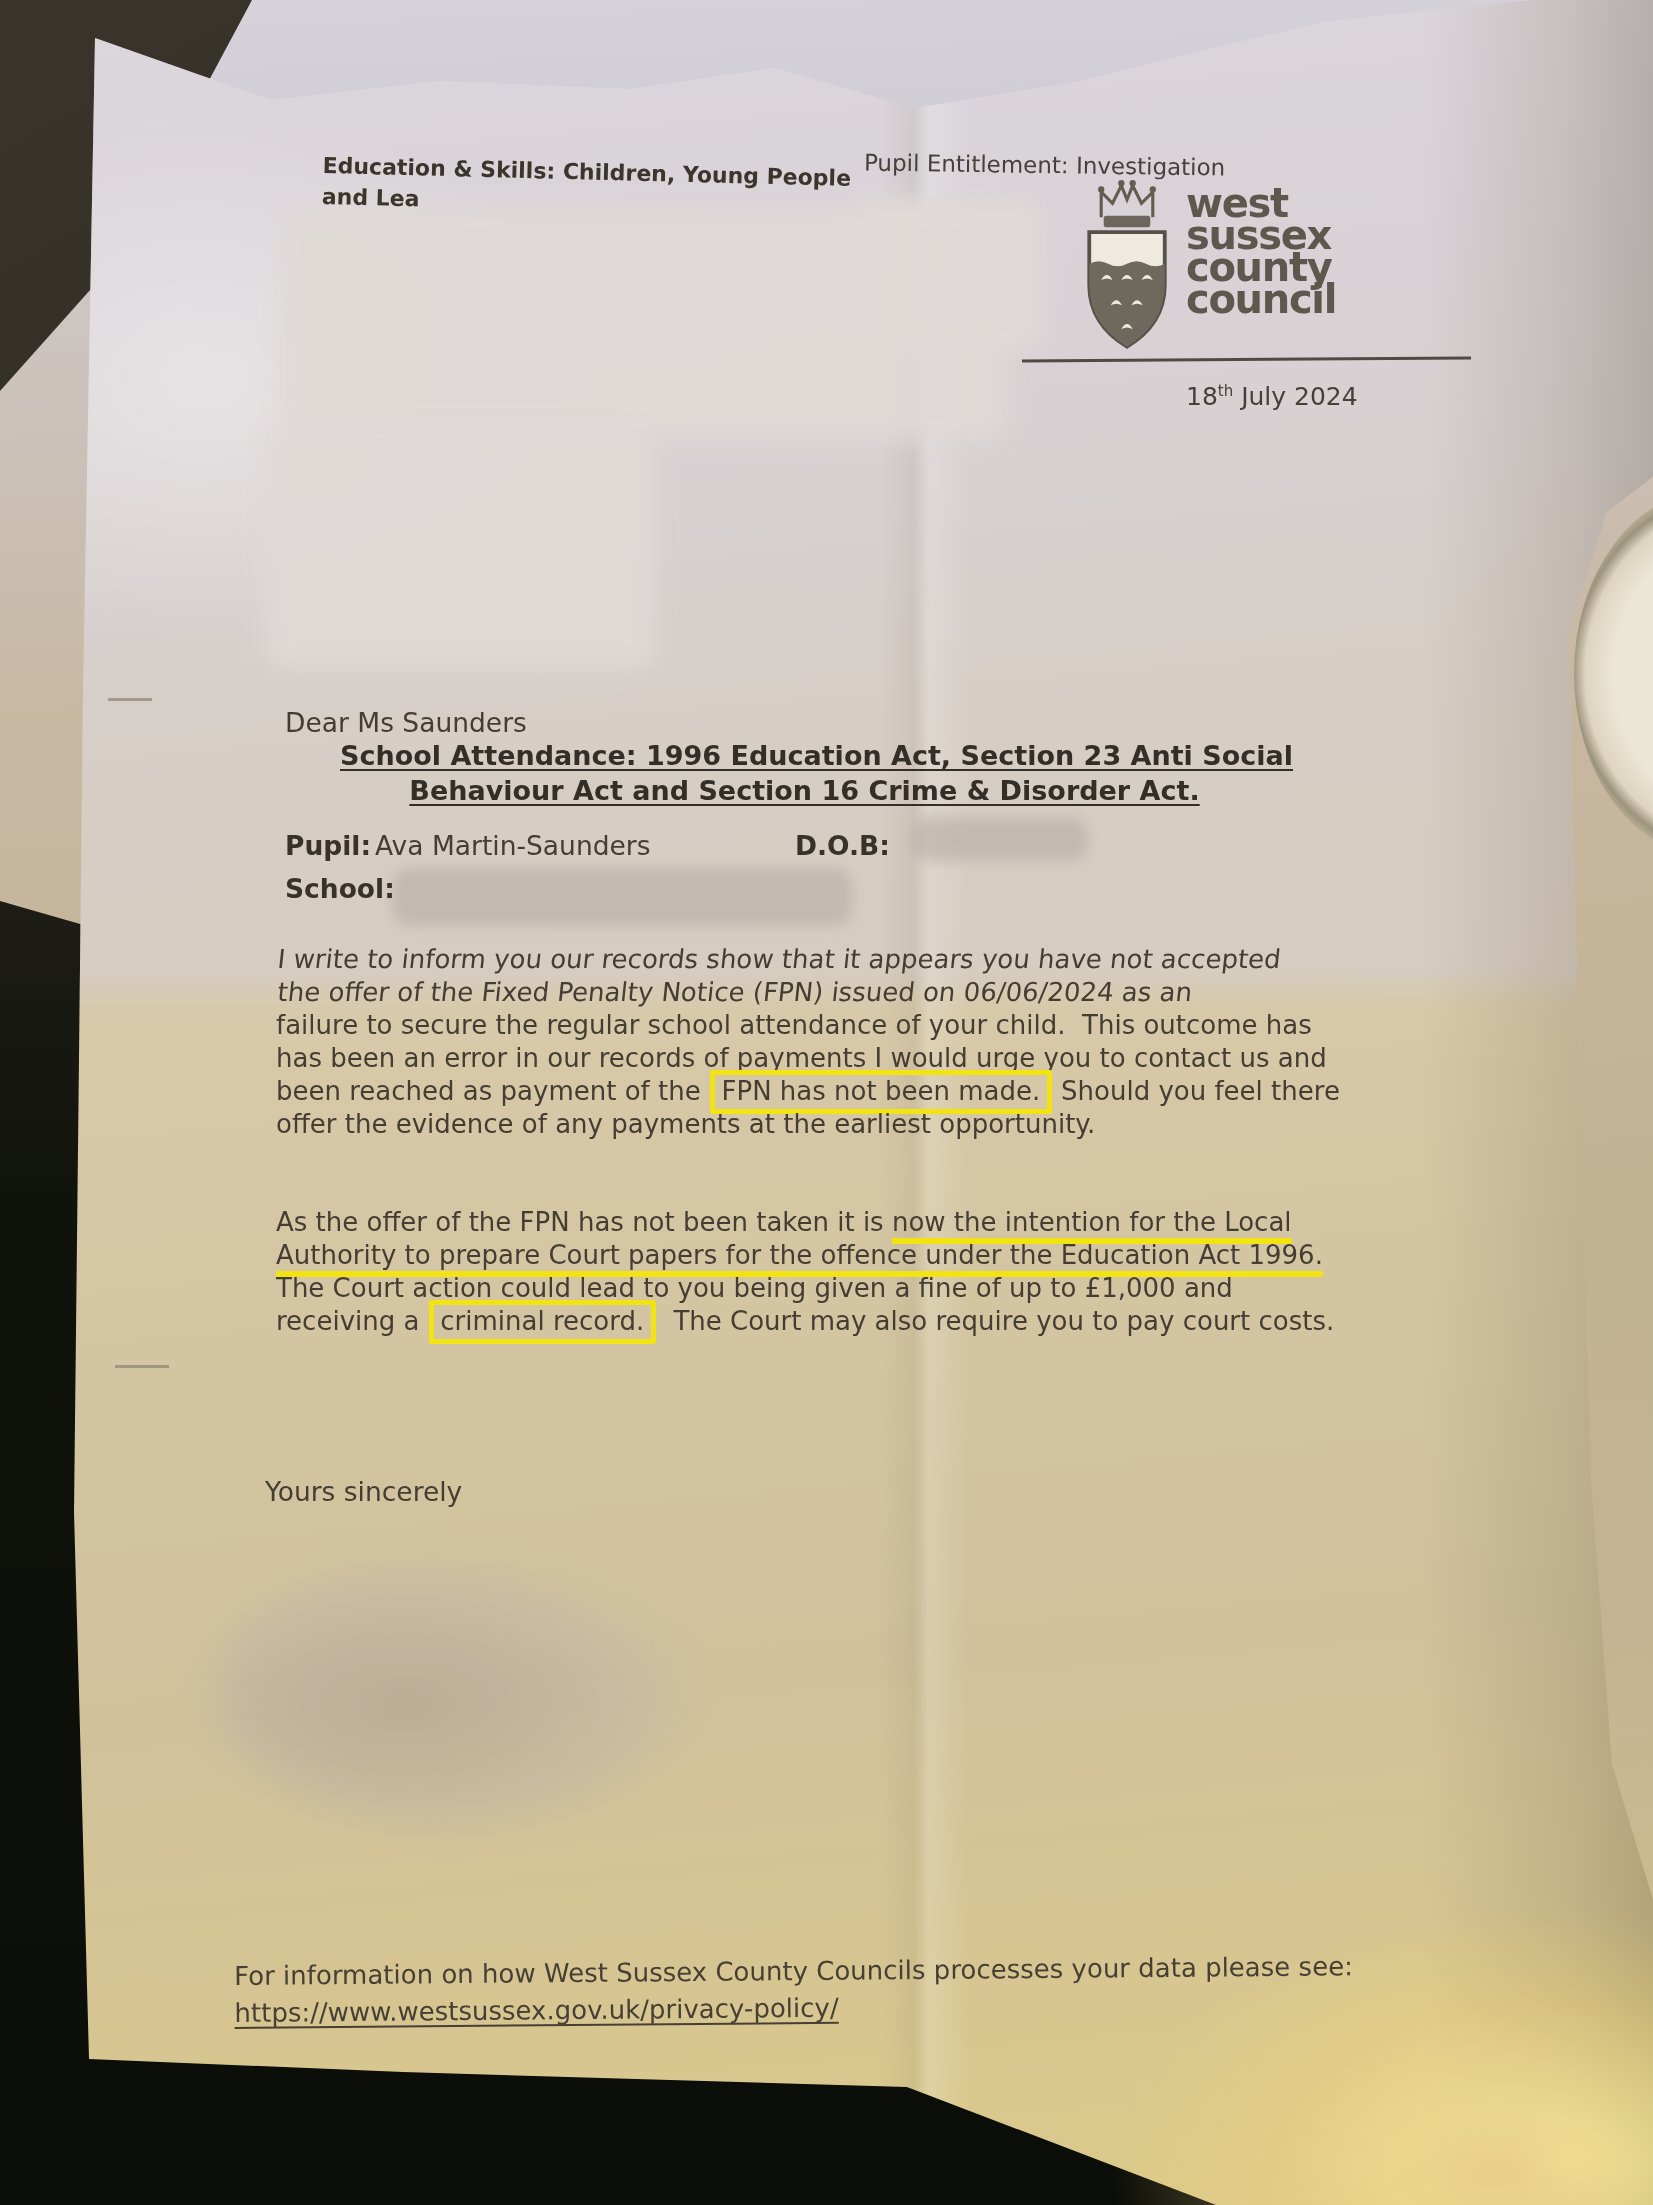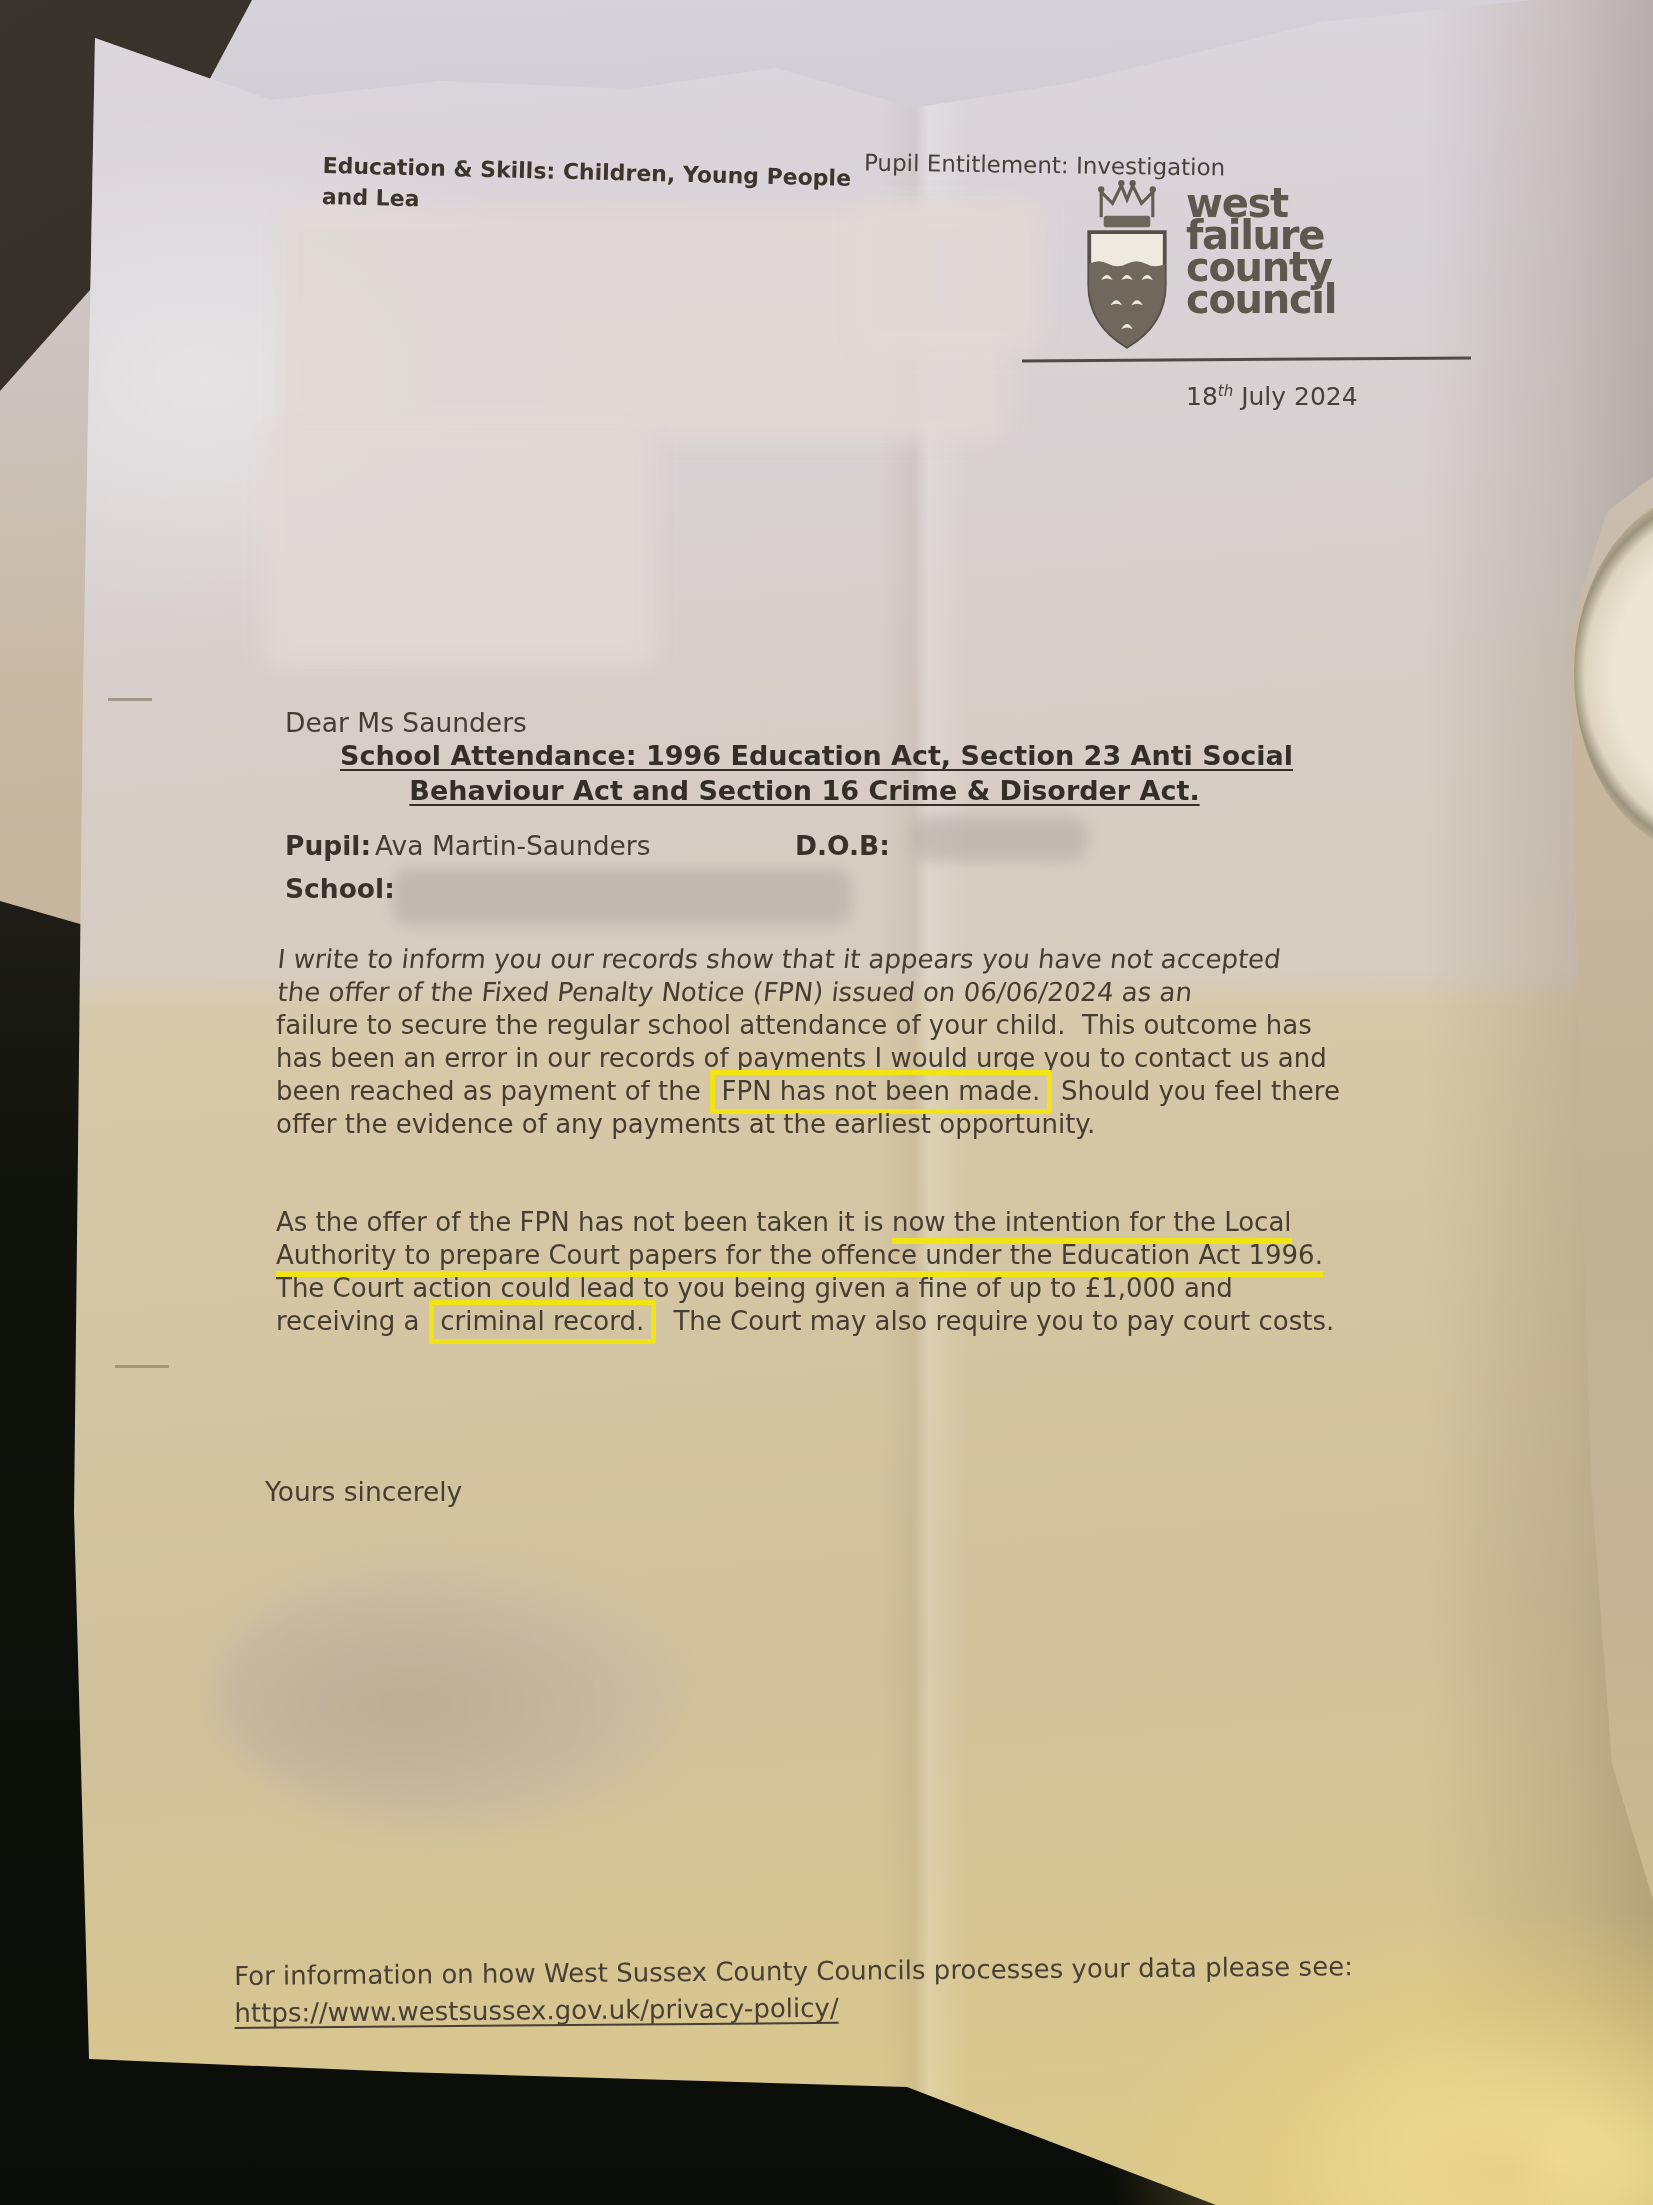--- a/index.html
+++ b/index.html
@@ -58,21 +58,21 @@
   .b{font-weight:bold;color:#38322a;}
   .line{white-space:pre;}
   .dept{left:323px;top:150px;font-size:22px;font-weight:bold;line-height:31px;
         color:#3b352c;transform:rotate(1.4deg);transform-origin:left top;}
   .unit{left:864px;top:152px;font-size:23px;color:#45403a;transform:rotate(.8deg);}
   .logo-words{left:1186px;top:187px;font-size:40px;font-weight:bold;line-height:32px;
         color:#5d584d;letter-spacing:-1.3px;}
   .rule{position:absolute;left:1022px;top:358px;width:449px;height:2.5px;z-index:7;
         background:#4e4a44;transform:rotate(-.4deg);}
   .date{left:1186px;top:382px;font-size:25px;color:#45403a;}
-  .date sup{font-size:15px;font-style:italic;}
+  .date sup{font-size:15px;}
   .salutation{left:285px;top:707px;font-size:26.5px;text-align:center;}
   .subject{left:340px;top:738px;width:929px;text-align:center;font-size:27px;
         font-weight:bold;line-height:35px;color:#332e27;}
   .subject .line{text-decoration:underline;text-decoration-thickness:1.9px;text-underline-offset:4.4px;}
   .meta{font-size:26.5px;}
   .body-para{left:276px;width:1197px;font-size:26px;line-height:33px;}
   .p1 .line:nth-child(-n+2){transform:skewX(-6deg);transform-origin:left bottom;}
   :root{--yl:#f1e412;}
   .hl-box{border:5px solid var(--yl);border-radius:1.9px;padding:0.6px 6.3px 3.2px;margin:0 1.3px;}
   .hl-underline{border-bottom:6.3px solid var(--yl);padding-bottom:1.3px;}
@@ -125,21 +125,21 @@
       <path d="M48 162 Q57 146 66 162 Q57 157 48 162 Z"></path>
       <path d="M80 162 Q89 146 98 162 Q89 157 80 162 Z"></path>
       <path d="M112 162 Q121 146 130 162 Q121 157 112 162 Z"></path>
       <path d="M63 202 Q72 186 81 202 Q72 197 63 202 Z"></path>
       <path d="M96 202 Q105 186 114 202 Q105 197 96 202 Z"></path>
       <path d="M80 240 Q89 224 98 240 Q89 235 80 240 Z"></path>
     </g>
   </svg>
   <div class="txt logo-words">
     <div class="line">west</div>
-    <div class="line">failure</div>
+    <div class="line">sussex</div>
     <div class="line">county</div>
     <div class="line">council</div>
   </div>
   <div class="rule"></div>
   <div class="txt date"><span>18</span><sup>th</sup><span> July 2024</span></div>
 
   <div class="txt salutation">Dear Ms Saunders</div>
   <div class="txt subject">
     <div class="line">School Attendance: 1996 Education Act, Section 23 Anti Social</div>
     <div class="line">Behaviour Act and Section 16 Crime &amp; Disorder Act.</div>

